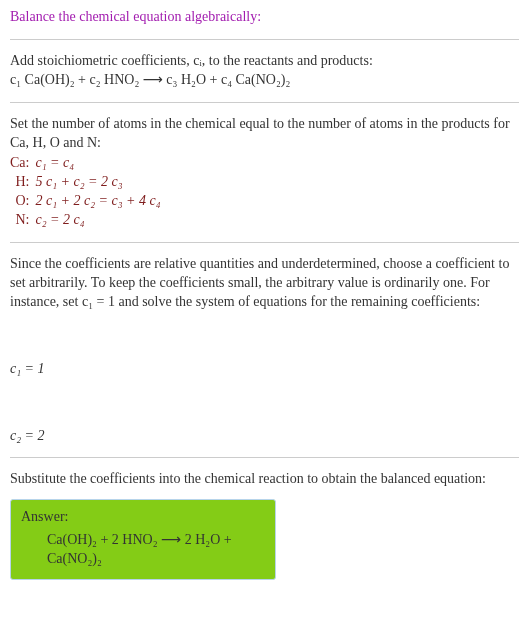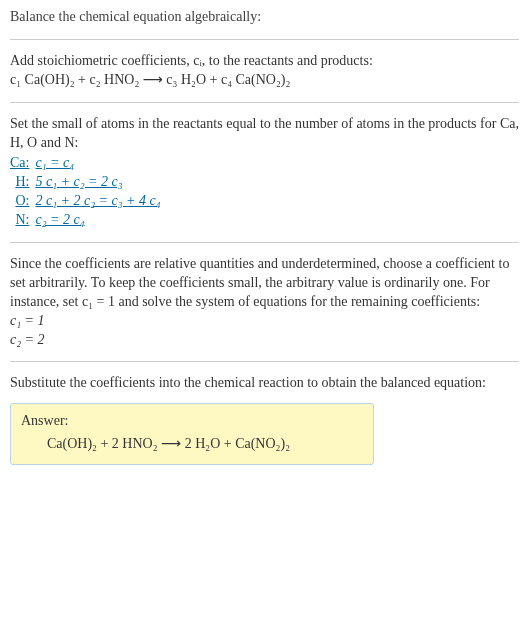--- a/index.html
+++ b/index.html
@@ -22,71 +22,71 @@
     }
     .eqtable {
       border-collapse: collapse;
       margin-top: 2px;
       margin-bottom: 2px;
     }
     .eqtable td {
       padding: 0 6px 0 0;
       vertical-align: baseline;
       font-style: italic;
-      color: #0369a1;
-      text-decoration: underline;
+      color: #7f1d1d;
     }
     .eqtable td.lbl {
       text-align: right;
       padding-right: 6px;
       font-style: normal;
     }
     .solnlist div {
       font-style: italic;
+      margin-top: 48px;
     }
     .answer-box {
-      background: #fef9c3;
+      background: #84cc16;
       border: 1px solid #b7d4ea;
       border-radius: 3px;
       padding: 8px 24px 10px 10px;
-      width: 364px;
+      width: 266px;
     }
     .answer-box .ans-label {
       font-size: 14px;
       color: #333;
       margin-bottom: 4px;
     }
     .answer-box .ans-eq {
       padding-left: 26px;
     }
     .chem {
       font-style: normal;
     }
     .prompt {
-      color: #404040;
+      color: #a21caf;
     }
   </style>
 </head>
 <body>
 
 <div class="section">
   <div class="prompt">Balance the chemical equation algebraically:</div>
 </div>
 
 <hr class="hr">
 
 <div class="section">
   <div>Add stoichiometric coefficients, cᵢ, to the reactants and products:</div>
   <div class="chem" style="">c₁ Ca(OH)₂ + c₂ HNO₂ ⟶ c₃ H₂O + c₄ Ca(NO₂)₂</div>
 </div>
 
 <hr class="hr">
 
 <div class="section">
-  <div>Set the small of atoms in the reactants equal to the number of atoms in the products for Ca, H, O and N:</div>
+  <div>Set the number of atoms in the chemical equal to the number of atoms in the products for Ca, H, O and N:</div>
   <table class="eqtable">
     <tbody>
         <tr>
       <td class="lbl">Ca:</td>
       <td>c₁ = c₄</td>
     </tr>
     <tr>
       <td class="lbl">H:</td>
       <td>5 c₁ + c₂ = 2 c₃</td>
     </tr>

